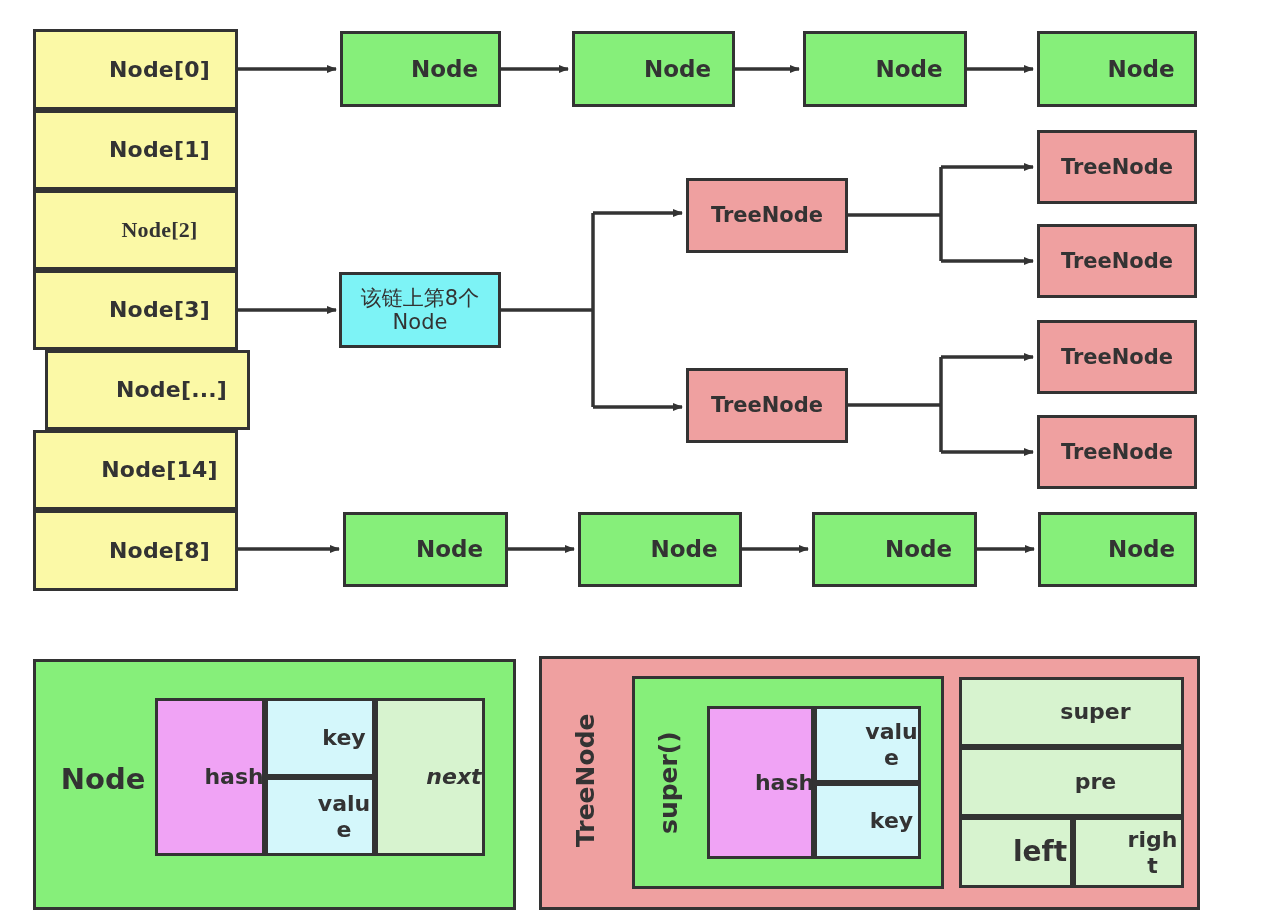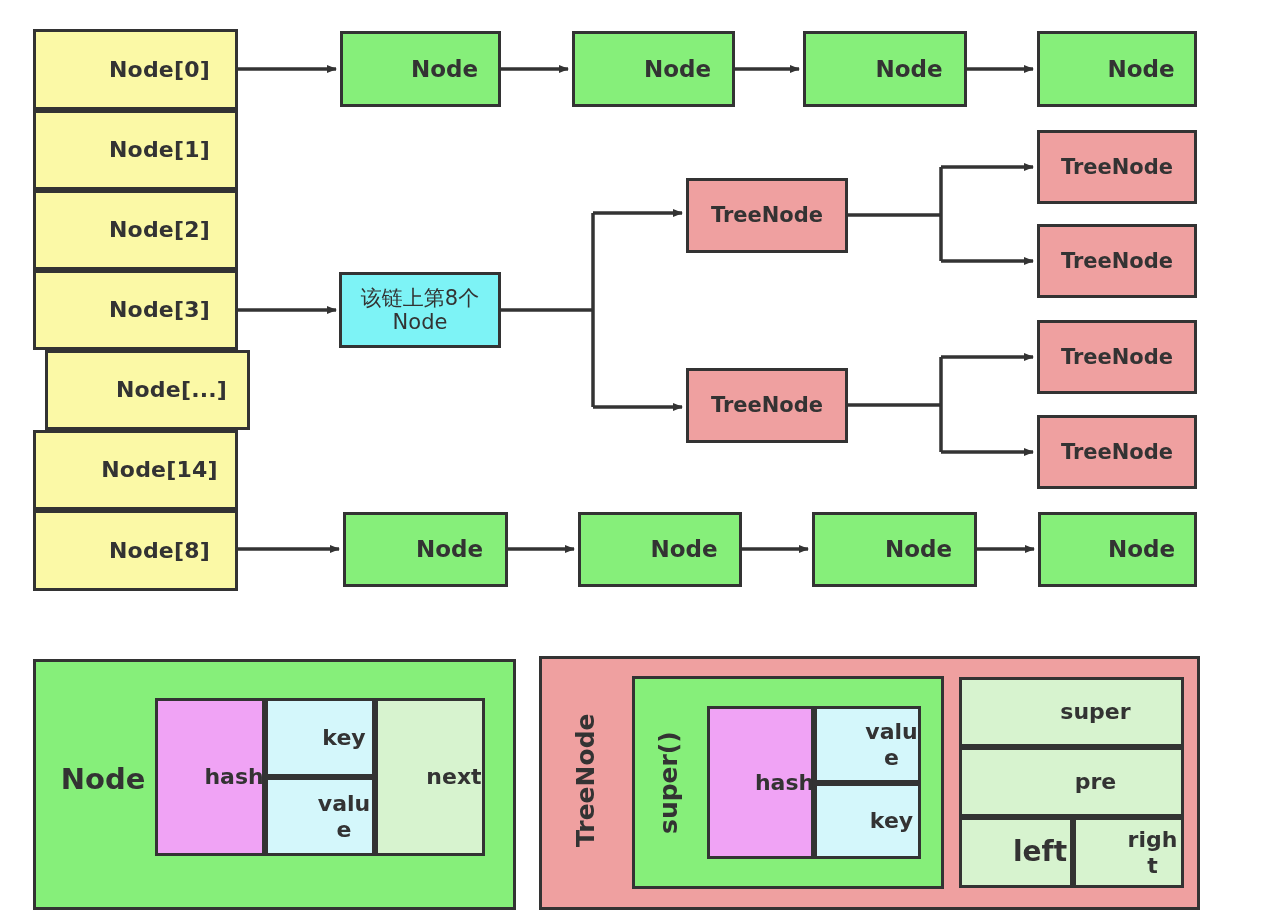--- a/index.html
+++ b/index.html
@@ -67,21 +67,21 @@
 
   
   .struct-outer-green {
     background: #86ef7a;
   }
   .struct-outer-red {
     background: #efa0a0;
   }
   .cell-hash   { background: #f0a3f5; }
   .cell-kv     { background: #d4f7fb; }
-  .cell-next   { background: #d7f3cf; }
+  .cell-next   { background: #d7f3cf; font-style: italic; }
   .cell-ref    { background: #d7f3cf; }
 
   .label-plain {
     position: absolute;
     display: flex; align-items: center; justify-content: center;
     font-weight: bold; color: #333333;
     text-align: center;
   }
   .vertical-label {
     writing-mode: vertical-rl;
@@ -129,21 +129,21 @@
       <line x1="977" y1="549" x2="1034" y2="549" marker-end="url(#arrow)"></line>
     </g>
   </svg>
 
   <div class="box bucket" style="left:33px; top:29px; width:205px; height:81px;">
     <span>Node[0]</span>
   </div>
   <div class="box bucket" style="left:33px; top:110px; width:205px; height:80px;">
     <span>Node[1]</span>
   </div>
-  <div class="box bucket" style="left:33px; top:190px; width:205px; height:80px;">
+  <div class="box bucket" style="left:33px; top:190px; width:205px; height:80px;font-family:Liberation Serif, serif;">
     <span>Node[2]</span>
   </div>
   <div class="box bucket" style="left:33px; top:270px; width:205px; height:80px;justify-content:center;">
     <span>Node[3]</span>
   </div>
   <div class="box bucket" style="left:33px; top:350px; width:205px; height:80px;margin-left:12px;">
     <span>Node[...]</span>
   </div>
   <div class="box bucket" style="left:33px; top:430px; width:205px; height:80px;">
     <span>Node[14]</span>

